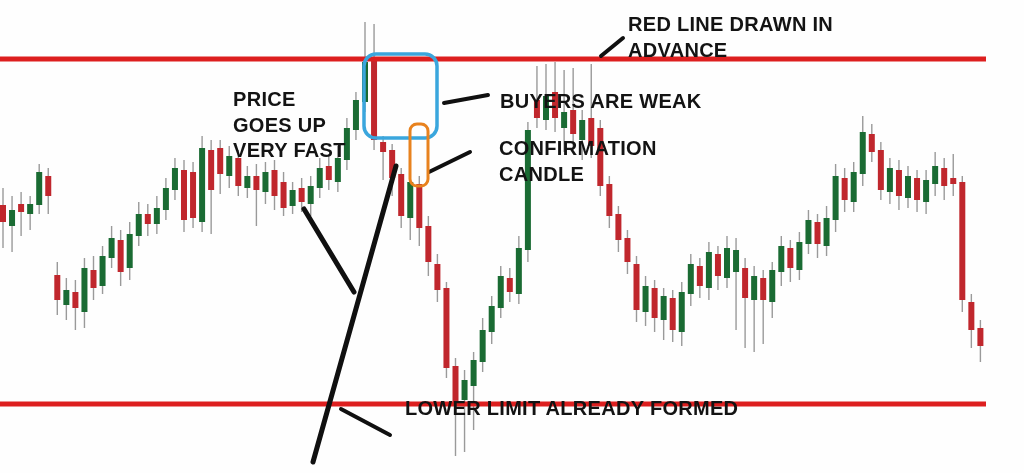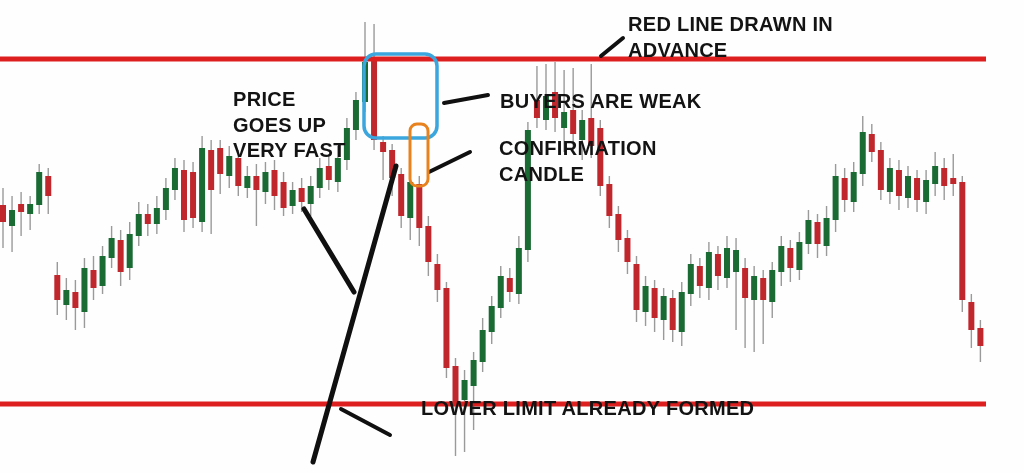--- a/index.html
+++ b/index.html
@@ -30,21 +30,21 @@
     font-size: 20px;
     letter-spacing: 0.3px;
     line-height: 1.28;
     white-space: pre;
     -webkit-font-smoothing: antialiased;
   }
   #annot-red-line-label   { left: 628px; top: 12px; }
   #annot-price-fast-label { left: 233px; top: 87px; }
   #annot-buyers-label     { left: 500px; top: 89px; }
   #annot-confirmation-label { left: 479px; top: 136px; margin-left: 20px; }
-  #annot-lower-limit-label  { left: 421px; top: 396px; }
+  #annot-lower-limit-label  { left: 405px; top: 396px; }
 </style>
 </head>
 <body>
 
 <div id="screen">
 
   <svg id="chart-svg" viewBox="0 0 1024 473">
     <rect x="0" y="0" width="1024" height="473" fill="#fefefe"></rect>
     <g id="candles-layer">
         <line x1="3" x2="3" y1="188" y2="248" stroke="#9a9a9a" stroke-width="1.4"></line>

